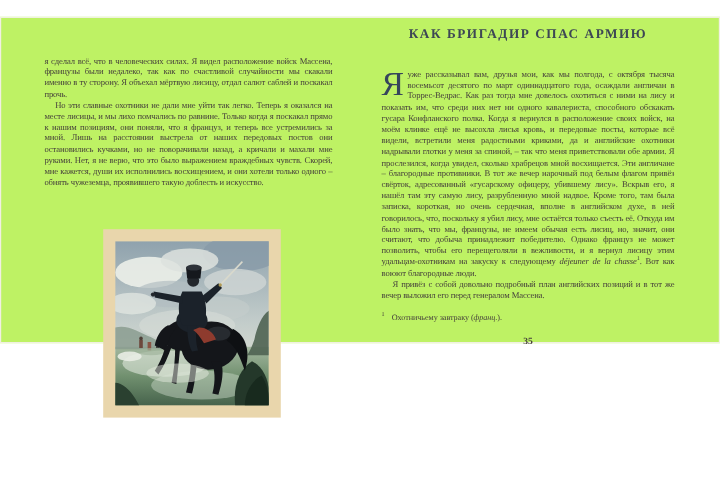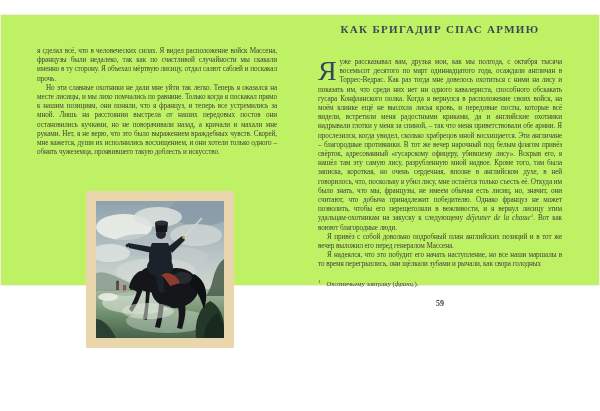--- a/index.html
+++ b/index.html
@@ -158,24 +158,23 @@
     </div>
 
     <div class="right-col">
       <div class="chapter-title">КАК БРИГАДИР СПАС АРМИЮ</div>
 
       <div class="right-body">
         <p class="first">
           <span class="dropcap">Я</span><span>уже рассказывал вам, друзья мои, как мы полгода, с октября тысяча восемьсот десятого по март одиннадцатого года, осаждали англичан в Торрес-Ведрас. Как раз тогда мне довелось охотиться с ними на лису и показать им, что среди них нет ни одного кавалериста, способного обскакать гусара Конфланского полка. Когда я вернулся в расположение своих войск, на моём клинке ещё не высохла лисья кровь, и передовые посты, которые всё видели, встретили меня радостными криками, да и английские охотники надрывали глотки у меня за спиной, – так что меня приветствовали обе армии. Я прослезился, когда увидел, сколько храбрецов мной восхищается. Эти англичане – благородные противники. В тот же вечер нарочный под белым флагом привёз свёрток, адресованный «гусарскому офицеру, убившему лису». Вскрыв его, я нашёл там эту самую лису, разрубленную мной надвое. Кроме того, там была записка, короткая, но очень сердечная, вполне в английском духе, в ней говорилось, что, поскольку я убил лису, мне остаётся только съесть её. Откуда им было знать, что мы, французы, не имеем обычая есть лисиц, но, значит, они считают, что добыча принадлежит победителю. Однако француз не может позволить, чтобы его перещеголяли в вежливости, и я вернул лисицу этим удальцам-охотникам на закуску к следующему </span><i>déjeuner de la chasse</i><sup class="fnref">1</sup><span>. Вот как воюют благородные люди.</span>
         </p>
         <p>Я привёз с собой довольно подробный план английских позиций и в тот же вечер выложил его перед генералом Массена.</p>
-        <p>Я надеялся, что это побудит его начать наступление, но все наши маршалы в то время перегрызлись, они щёлкали зубами и рычали, как свора голодных</p>
       </div>
 
       <div class="footnote">
         <sup class="marker">1</sup><span>Охотничьему завтраку (</span><i>франц.</i><span>).</span>
       </div>
 
-      <div class="page-number">59</div>
+      <div class="page-number">35</div>
     </div>
 
   </div>
 </div>
 
 </body></html>

